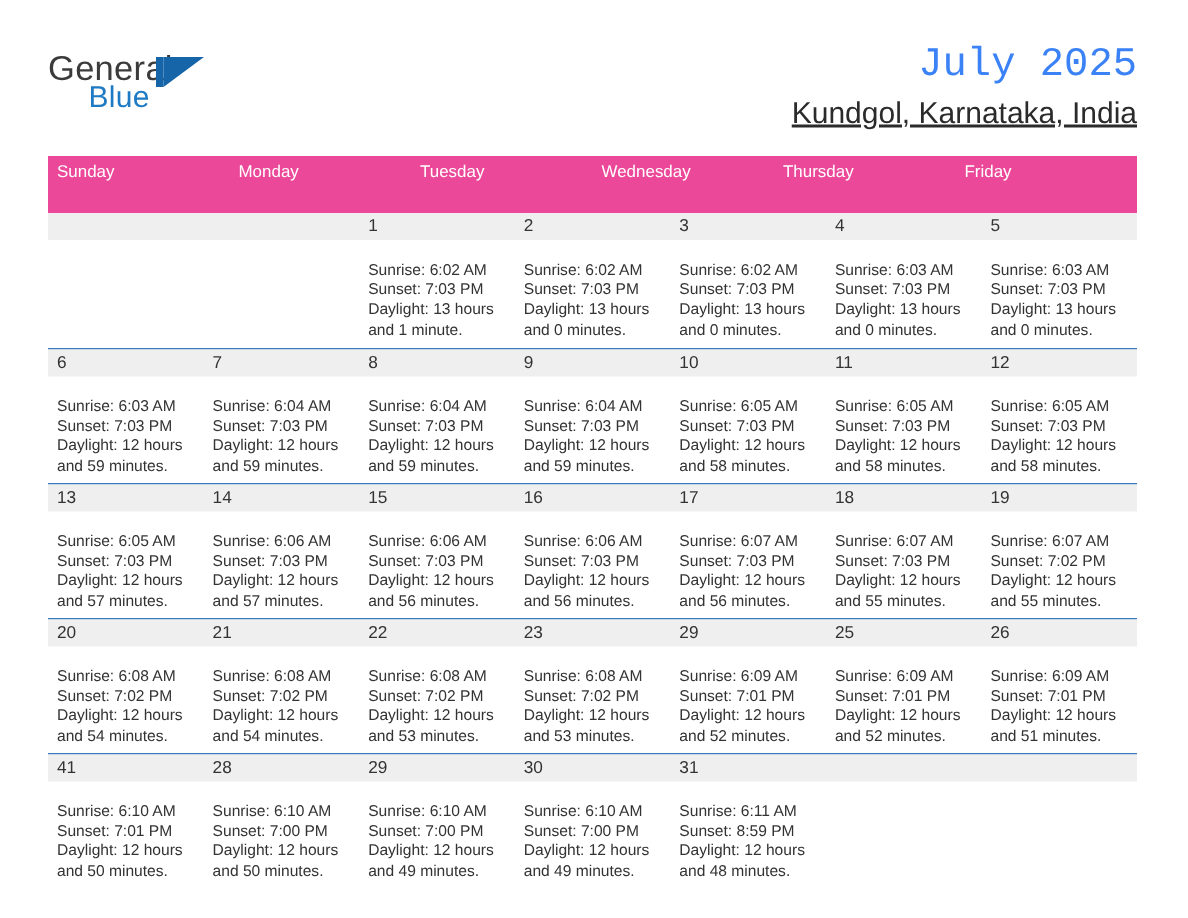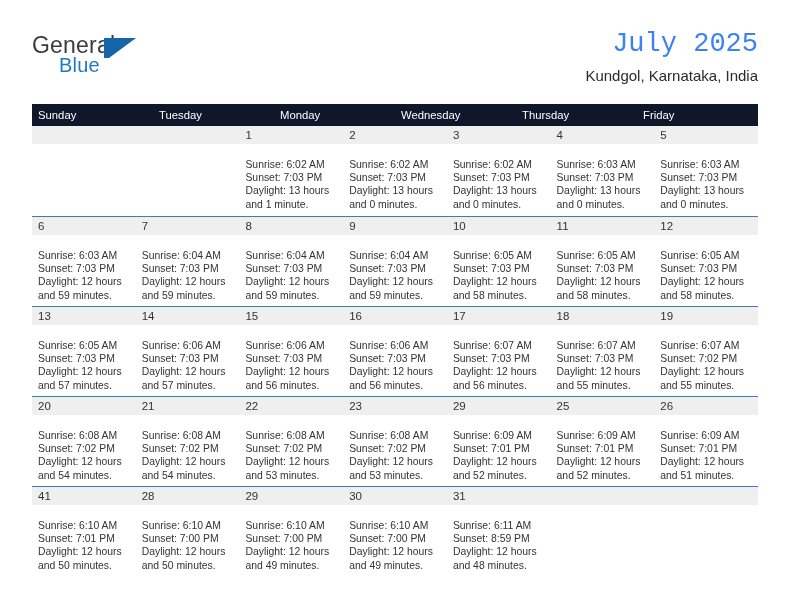--- a/index.html
+++ b/index.html
@@ -86,38 +86,39 @@
     text-align: right;
   }
   .cal-title {
     font-size: 27px;
     color: #3b82f6;
     line-height: 32px;
     white-space: nowrap;
     font-family: Liberation Mono, monospace;
   }
   .cal-location {
-    font-size: 15px;
+    font-size: 20px;
     color: #2b2b2b;
     line-height: 20px;
     margin-top: 6px;
     white-space: nowrap;
+    text-decoration: underline;
   }
 
   
   .calendar {
     position: absolute;
     left: 32px;
     top: 104px;
     width: 726px;
   }
   .weekdays {
     display: flex;
-    background: #0f172a;
-    height: 22px;
+    background: #ec4899;
+    height: 38px;
   }
   .weekday {
     flex: 1 1 0;
     color: #ffffff;
     font-size: 11.3px;
     line-height: 22px;
     padding-left: 6px;
     box-sizing: border-box;
     white-space: nowrap;
   }
@@ -192,22 +193,22 @@
       <div class="cal-title">July 2025</div>
       <div class="cal-location">Kundgol, Karnataka, India</div>
     </div>
 
   </div>
 
   <div class="calendar">
 
     <div class="weekdays">
       <div class="weekday">Sunday</div>
+      <div class="weekday">Monday</div>
       <div class="weekday">Tuesday</div>
-      <div class="weekday">Monday</div>
       <div class="weekday">Wednesday</div>
       <div class="weekday">Thursday</div>
       <div class="weekday">Friday</div>
     </div>
 
     <div id="weeks-container">
         <div class="week">
           <div class="daynum-band"></div>
           <div class="week-cells">
             <div class="cell cell-empty">

